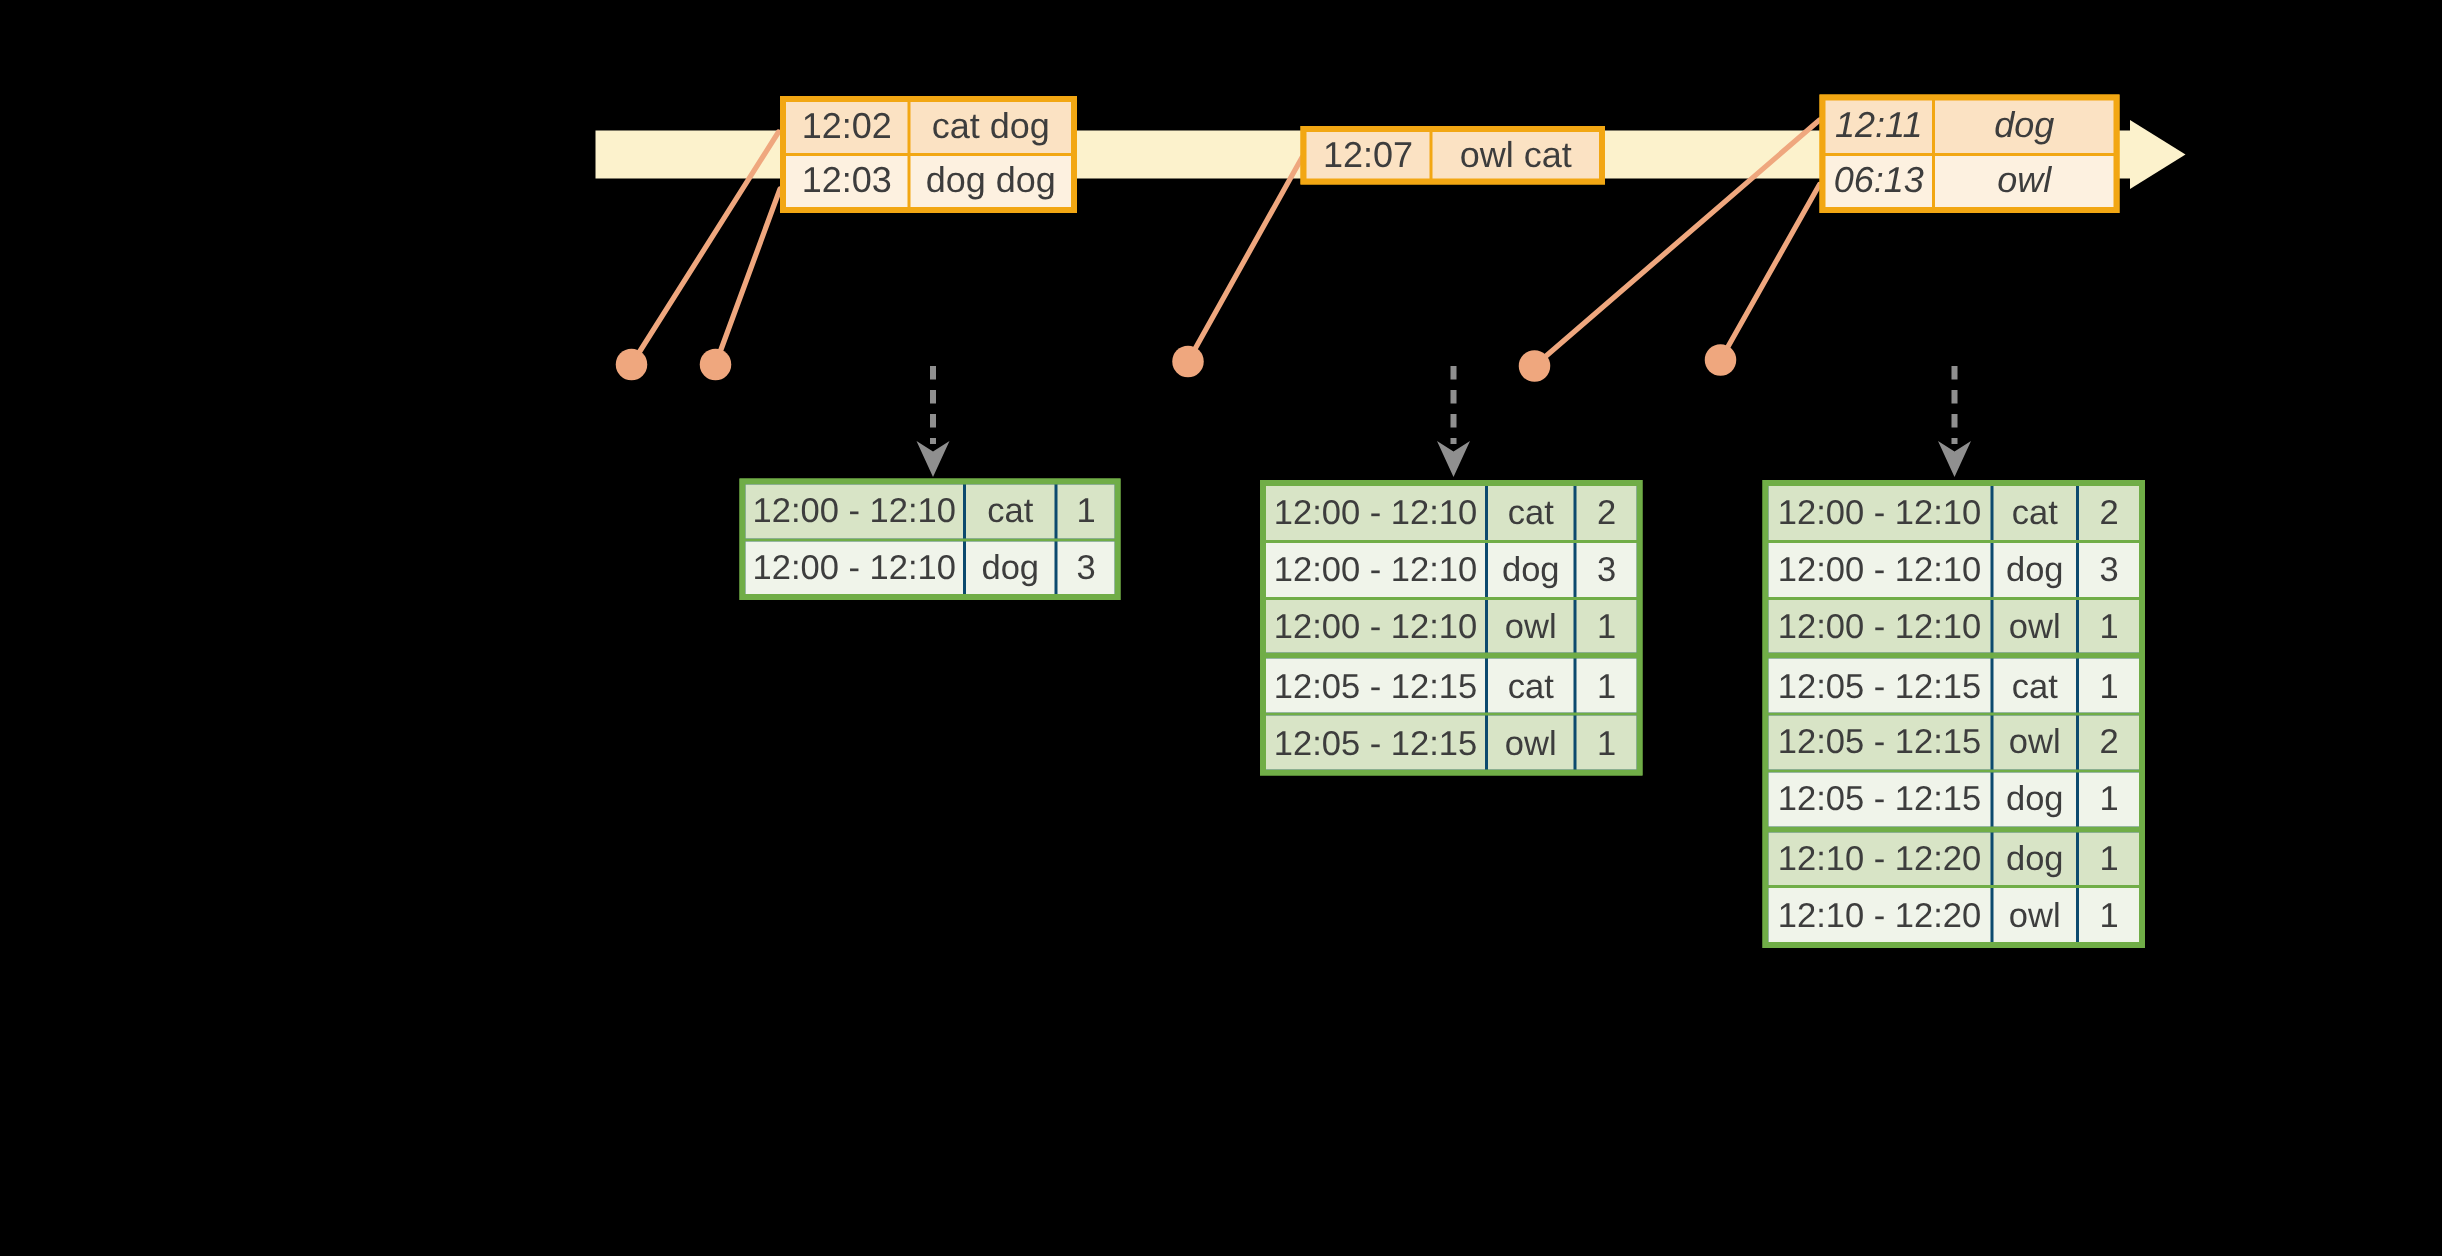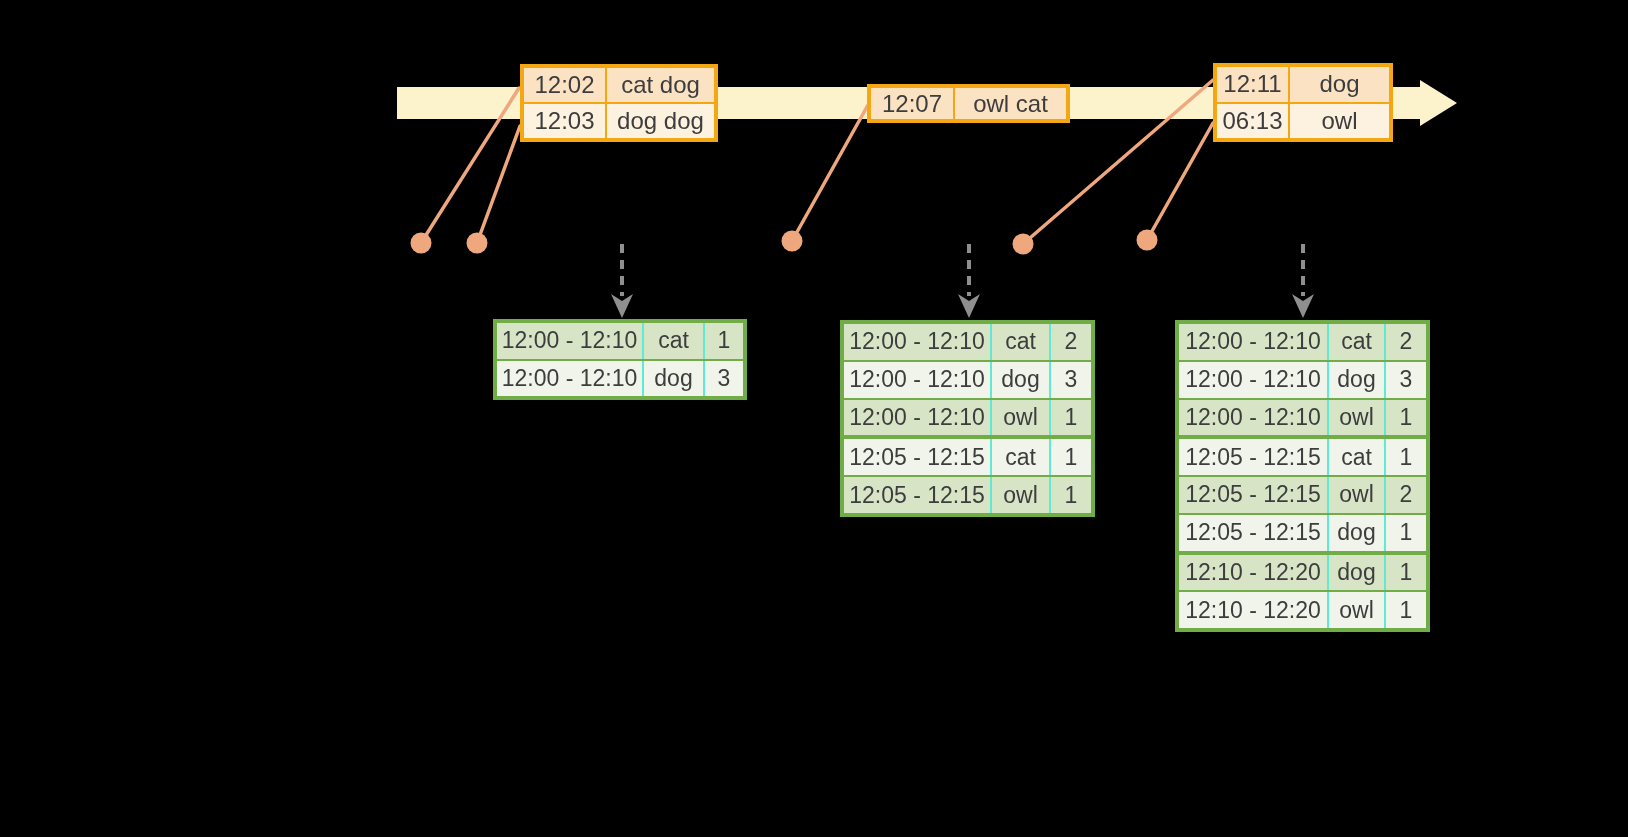--- a/index.html
+++ b/index.html
@@ -35,37 +35,37 @@
     justify-content: center;
     font-size: 24px;
     line-height: 1;
     white-space: nowrap;
   }
   .peach { background: #fbe2c3; }
   .cream { background: #fdf1e0; }
 
   #e1 { left: 520px; top: 64px;  width: 198px; height: 78px; grid-template-columns: 81px 1fr; }
   #e2 { left: 867px; top: 84px;  width: 203px; height: 39px; grid-template-columns: 82px 1fr; }
-  #e3 { left: 1213px; top: 63px; width: 180px; height: 79px; grid-template-columns: 71px 1fr; }
+  #e3 { left: 1213px; top: 63px; width: 200px; height: 79px; grid-template-columns: 71px 1fr; font-style: italic; }
 
   
   .gtable {
     position: absolute;
     display: flex;
     flex-direction: column;
     border: 4px solid #70ad47;
     background: #70ad47;      
     gap: 2px;
     z-index: 2;
   }
   .grow {
     flex: 1;
     display: grid;
     column-gap: 2px;
-    background: #5eead4;
+    background: #0c4a6e;
   }
   .grow.group-start { margin-top: 2px; }   
   .gcell {
     display: flex;
     align-items: center;
     justify-content: center;
     font-size: 23px;
     line-height: 1;
     white-space: nowrap;
   }

